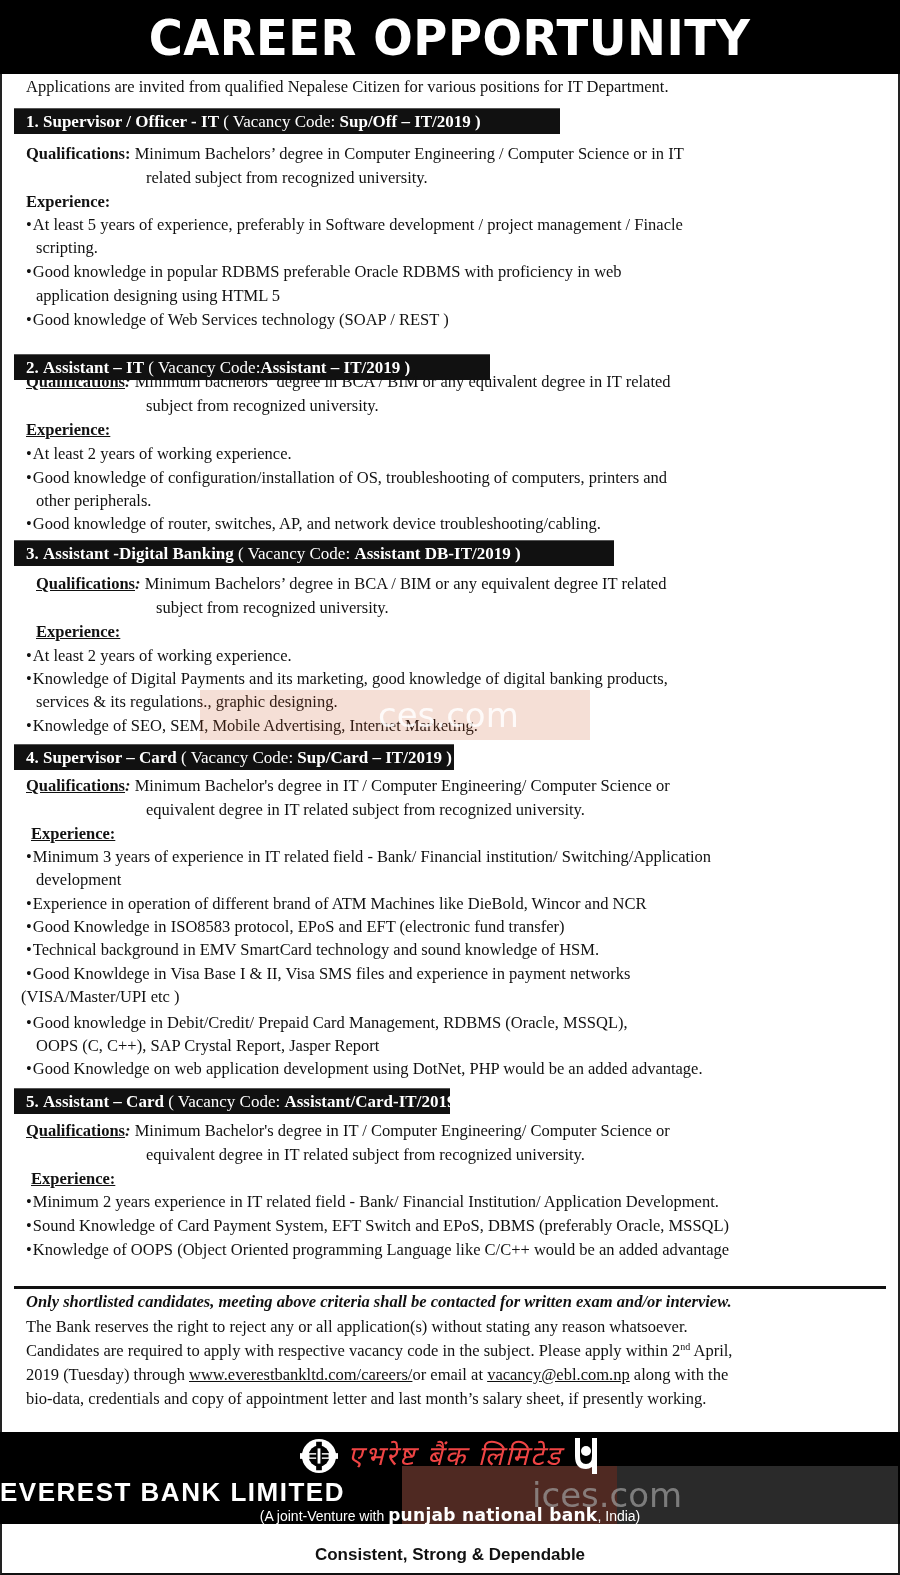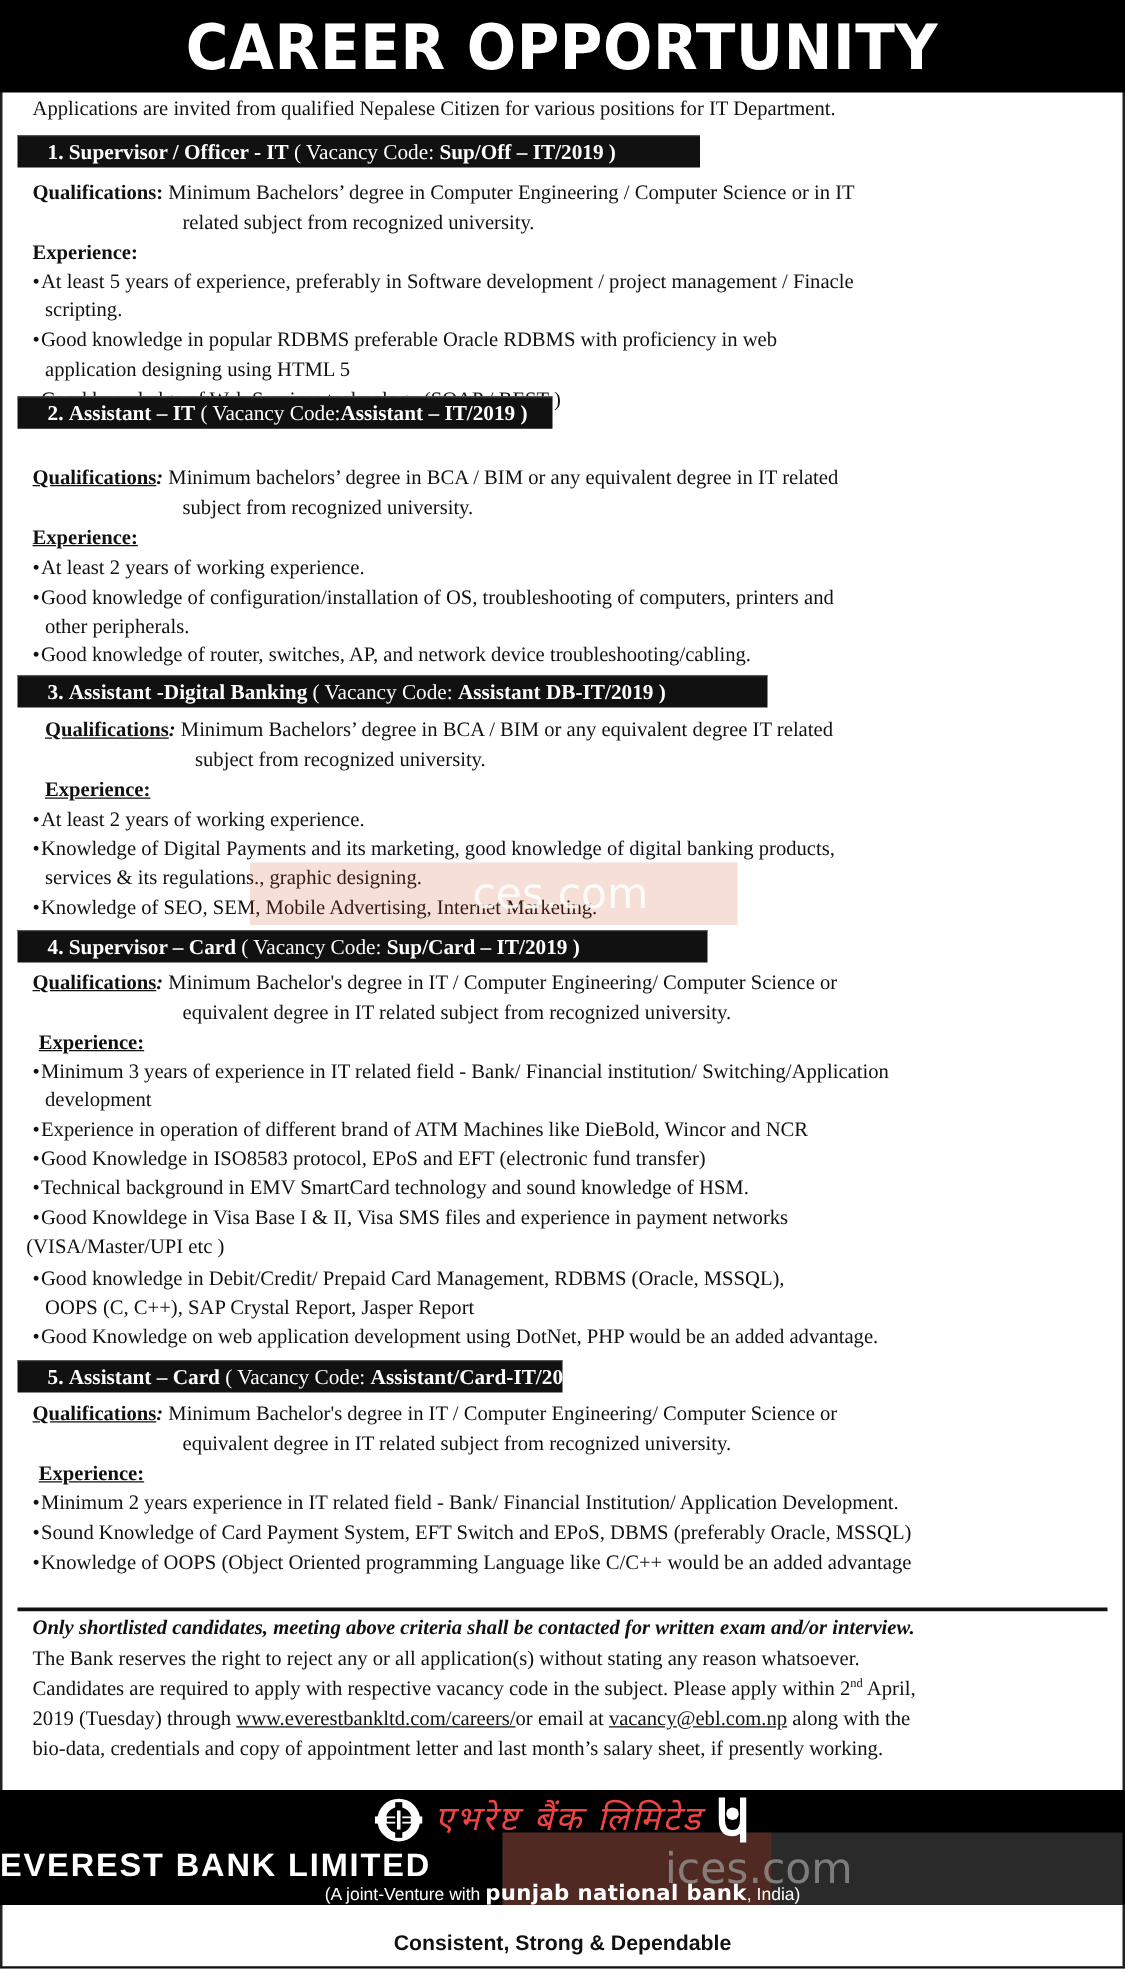--- a/index.html
+++ b/index.html
@@ -22,21 +22,21 @@
     }
 
     .intro {
       position: absolute; left: 26px; top: 77px; font-size: 16.5px; line-height: 20px;
     }
 
     .content { position: absolute; left: 0; top: 0; width: 900px; }
 
     .job-header {
       position: absolute; left: 14px; height: 26px; background: #111;
-      color: #fff; font-size: 17px; line-height: 26px; padding-left: 24px; white-space: nowrap;
+      color: #fff; font-size: 17px; line-height: 26px; padding-left: 12px; white-space: nowrap;
       border-top: 1px solid #555;
     }
     .job-header b { font-weight: bold; }
     .job-header .code-label { font-weight: normal; }
 
     .line {
       position: absolute; font-size: 16.5px; line-height: 20px; white-space: nowrap;
     }
     .q-label { font-weight: bold; }
     .q-label.ul { text-decoration: underline; }
@@ -128,21 +128,21 @@
     <span>Minimum Bachelors’ degree in Computer Engineering / Computer Science or in IT</span>
   </div>
   <div class="line" style="left:146px; top:168px;">related subject from recognized university.</div>
   <div class="line exp-label" style="left:26px; top:192px;">Experience:</div>
   <div class="line bullet" style="left:26px; top:215px;">At least 5 years of experience, preferably in Software development / project management / Finacle</div>
   <div class="line" style="left:36px; top:238px;">scripting.</div>
   <div class="line bullet" style="left:26px; top:262px;">Good knowledge in popular RDBMS preferable Oracle RDBMS with proficiency in web</div>
   <div class="line" style="left:36px; top:286px;">application designing using HTML 5</div>
   <div class="line bullet" style="left:26px; top:310px;">Good knowledge of Web Services technology (SOAP / REST )</div>
 
-  <div class="job-header" style="top:317px; width:428px;">
+  <div class="job-header" style="top:354px; width:476px;">
     <b>2.</b>
     <b>Assistant – IT</b>
     <span class="code-label">( Vacancy Code:</span><b>Assistant – IT/2019 )</b>
   </div>
   <div class="line" style="left:26px; top:372px;">
     <span class="q-label ul">Qualifications</span><i><b>:</b></i>
     <span>Minimum bachelors’ degree in BCA / BIM or any equivalent degree in IT related</span>
   </div>
   <div class="line" style="left:146px; top:396px;">subject from recognized university.</div>
   <div class="line exp-label ul" style="left:26px; top:420px;">Experience:</div>
@@ -160,21 +160,21 @@
     <span class="q-label ul">Qualifications</span><i><b>:</b></i>
     <span>Minimum Bachelors’ degree in BCA / BIM or any equivalent degree IT related</span>
   </div>
   <div class="line" style="left:156px; top:598px;">subject from recognized university.</div>
   <div class="line exp-label ul" style="left:36px; top:622px;">Experience:</div>
   <div class="line bullet" style="left:26px; top:646px;">At least 2 years of working experience.</div>
   <div class="line bullet" style="left:26px; top:669px;">Knowledge of Digital Payments and its marketing, good knowledge of digital banking products,</div>
   <div class="line" style="left:36px; top:692px;">services &amp; its regulations., graphic designing.</div>
   <div class="line bullet" style="left:26px; top:716px;">Knowledge of SEO, SEM, Mobile Advertising, Internet Marketing.</div>
 
-  <div class="job-header" style="top:744px; width:552px;">
+  <div class="job-header" style="top:744px; width:440px;">
     <b>4.</b>
     <b>Supervisor – Card</b>
     <span class="code-label">( Vacancy Code: </span><b>Sup/Card – IT/2019 )</b>
   </div>
   <div class="line" style="left:26px; top:776px;">
     <span class="q-label ul">Qualifications</span><i><b>:</b></i>
     <span>Minimum Bachelor's degree in IT / Computer Engineering/ Computer Science or</span>
   </div>
   <div class="line" style="left:146px; top:800px;">equivalent degree in IT related subject from recognized university.</div>
   <div class="line exp-label ul" style="left:31px; top:824px;">Experience:</div>

